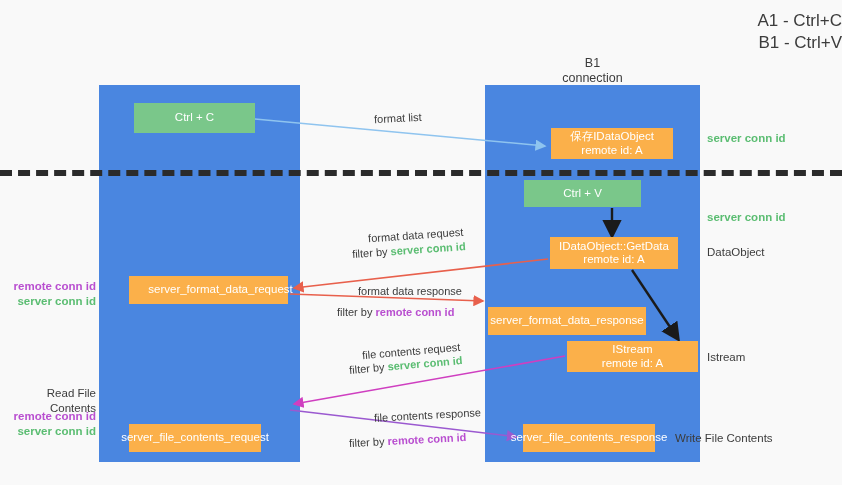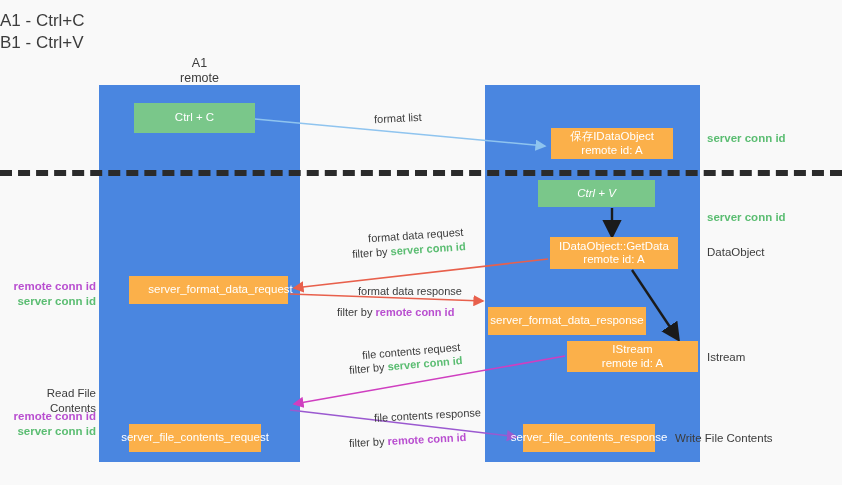--- a/index.html
+++ b/index.html
@@ -10,21 +10,21 @@
     position:relative;
     overflow:hidden;
     color:#404040;
   }
   #stage{position:absolute;inset:0;}
   .abs{position:absolute;}
 
   
   #title{
     left:0;top:10px;width:842px;
-    text-align:left;font-size:17px;line-height:22px;
+    text-align:right;font-size:17px;line-height:22px;
     color:#3c3c3c;white-space:pre-line;
   }
 
   
   .lane-head{
     text-align:center;font-size:12.5px;line-height:15px;
     color:#3c3c3c;white-space:pre-line;
   }
   #head-a1{left:99px;top:56px;width:201px;}
   #head-b1{left:485px;top:56px;width:215px;}
@@ -44,21 +44,21 @@
   .node{
     display:flex;align-items:center;justify-content:center;
     text-align:center;color:#fff;font-size:11.5px;line-height:13.5px;
     white-space:pre-line;box-sizing:border-box;padding:2px 4px;
   }
   .green{background:#7ac78a;}
   .orange{background:#fbb04a;}
 
   #n-ctrlc{left:134px;top:103px;width:121px;height:30px;}
   #n-saveido{left:551px;top:128px;width:122px;height:31px;}
-  #n-ctrlv{left:538px;top:180px;width:117px;height:27px;font-style:italic;}
+  #n-ctrlv{left:524px;top:180px;width:117px;height:27px;}
   #n-getdata{left:550px;top:237px;width:128px;height:32px;}
   #n-fmtreq{left:129px;top:276px;width:159px;height:28px;padding-left:28px;}
   #n-fmtresp{left:488px;top:287px;width:158px;height:28px;margin-top:20px;}
   #n-istream{left:567px;top:341px;width:131px;height:31px;}
   #n-filereq{left:129px;top:392px;width:132px;height:28px;margin-top:32px;}
   #n-fileresp{left:523px;top:424px;width:132px;height:28px;}
 
   
   .side{font-size:11.5px;line-height:15px;}
   .bold{font-weight:bold;}
@@ -96,22 +96,22 @@
 <body>
 
 <div id="stage">
 
   <div class="abs" id="title">A1 - Ctrl+C
 B1 - Ctrl+V</div>
 
   <div class="abs lane" id="lane-a1"></div>
   <div class="abs lane" id="lane-b1"></div>
 
-  <div class="abs lane-head" id="head-a1">A1
-remote</div>
+  <div class="abs lane-head" id="head-b1">B1
+connection</div>
 
   <svg id="wires">
     <defs>
       <marker id="ah-blue" markerWidth="7" markerHeight="7" refX="6" refY="3.5" orient="auto">
         <path d="M0,0 L7,3.5 L0,7 z" fill="#8fc4ef"></path>
       </marker>
       <marker id="ah-red" markerWidth="7" markerHeight="7" refX="6" refY="3.5" orient="auto">
         <path d="M0,0 L7,3.5 L0,7 z" fill="#e8604c"></path>
       </marker>
       <marker id="ah-magenta" markerWidth="7" markerHeight="7" refX="6" refY="3.5" orient="auto">

